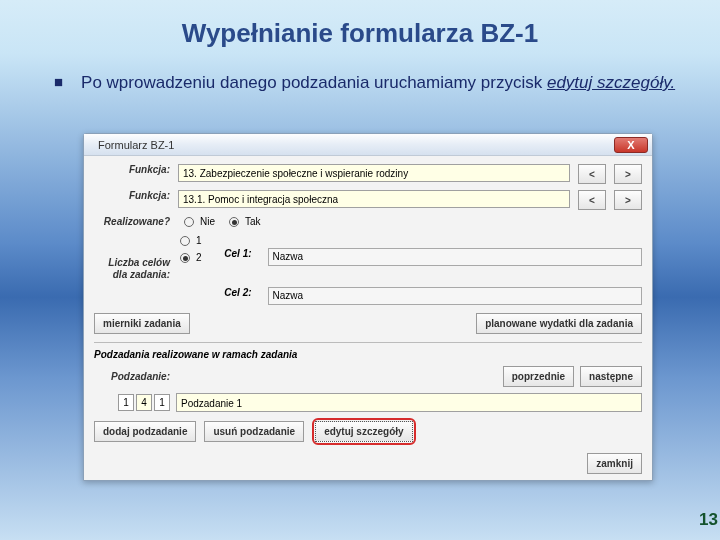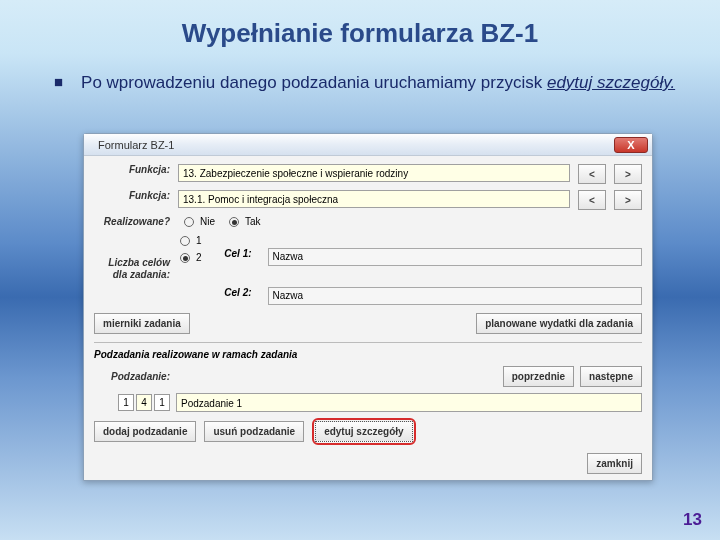--- a/index.html
+++ b/index.html
@@ -107,22 +107,22 @@
   }
   .counter .mid { background:#ffffe6; }
   .pod-field { flex:1; height:19px; background:#ffffe6; border:1px solid #a0a0a0; padding:4px 4px; font-size:10px; }
   .subbtn-row { display:flex; gap:8px; align-items:center; margin-bottom:8px; }
   .highlight {
     border:2px solid #d62c2c; border-radius:6px; padding:1px;
   }
   .highlight .btn { border:1px dotted #555; }
   .footer { display:flex; justify-content:flex-end; }
   .page-num {
-    position:absolute; right:18px; bottom:10px;
-    color:#4c1d95; font-weight:bold; font-size:17px;
+    position:absolute; right:2px; bottom:10px;
+    color:#14532d; font-weight:bold; font-size:17px;
   }
 </style>
 </head>
 <body>
 
 <div class="slide-title">Wypełnianie formularza BZ-1</div>
 
 <div class="bullet-row">
   <span class="bullet">■</span>
   <div class="bullet-text">

